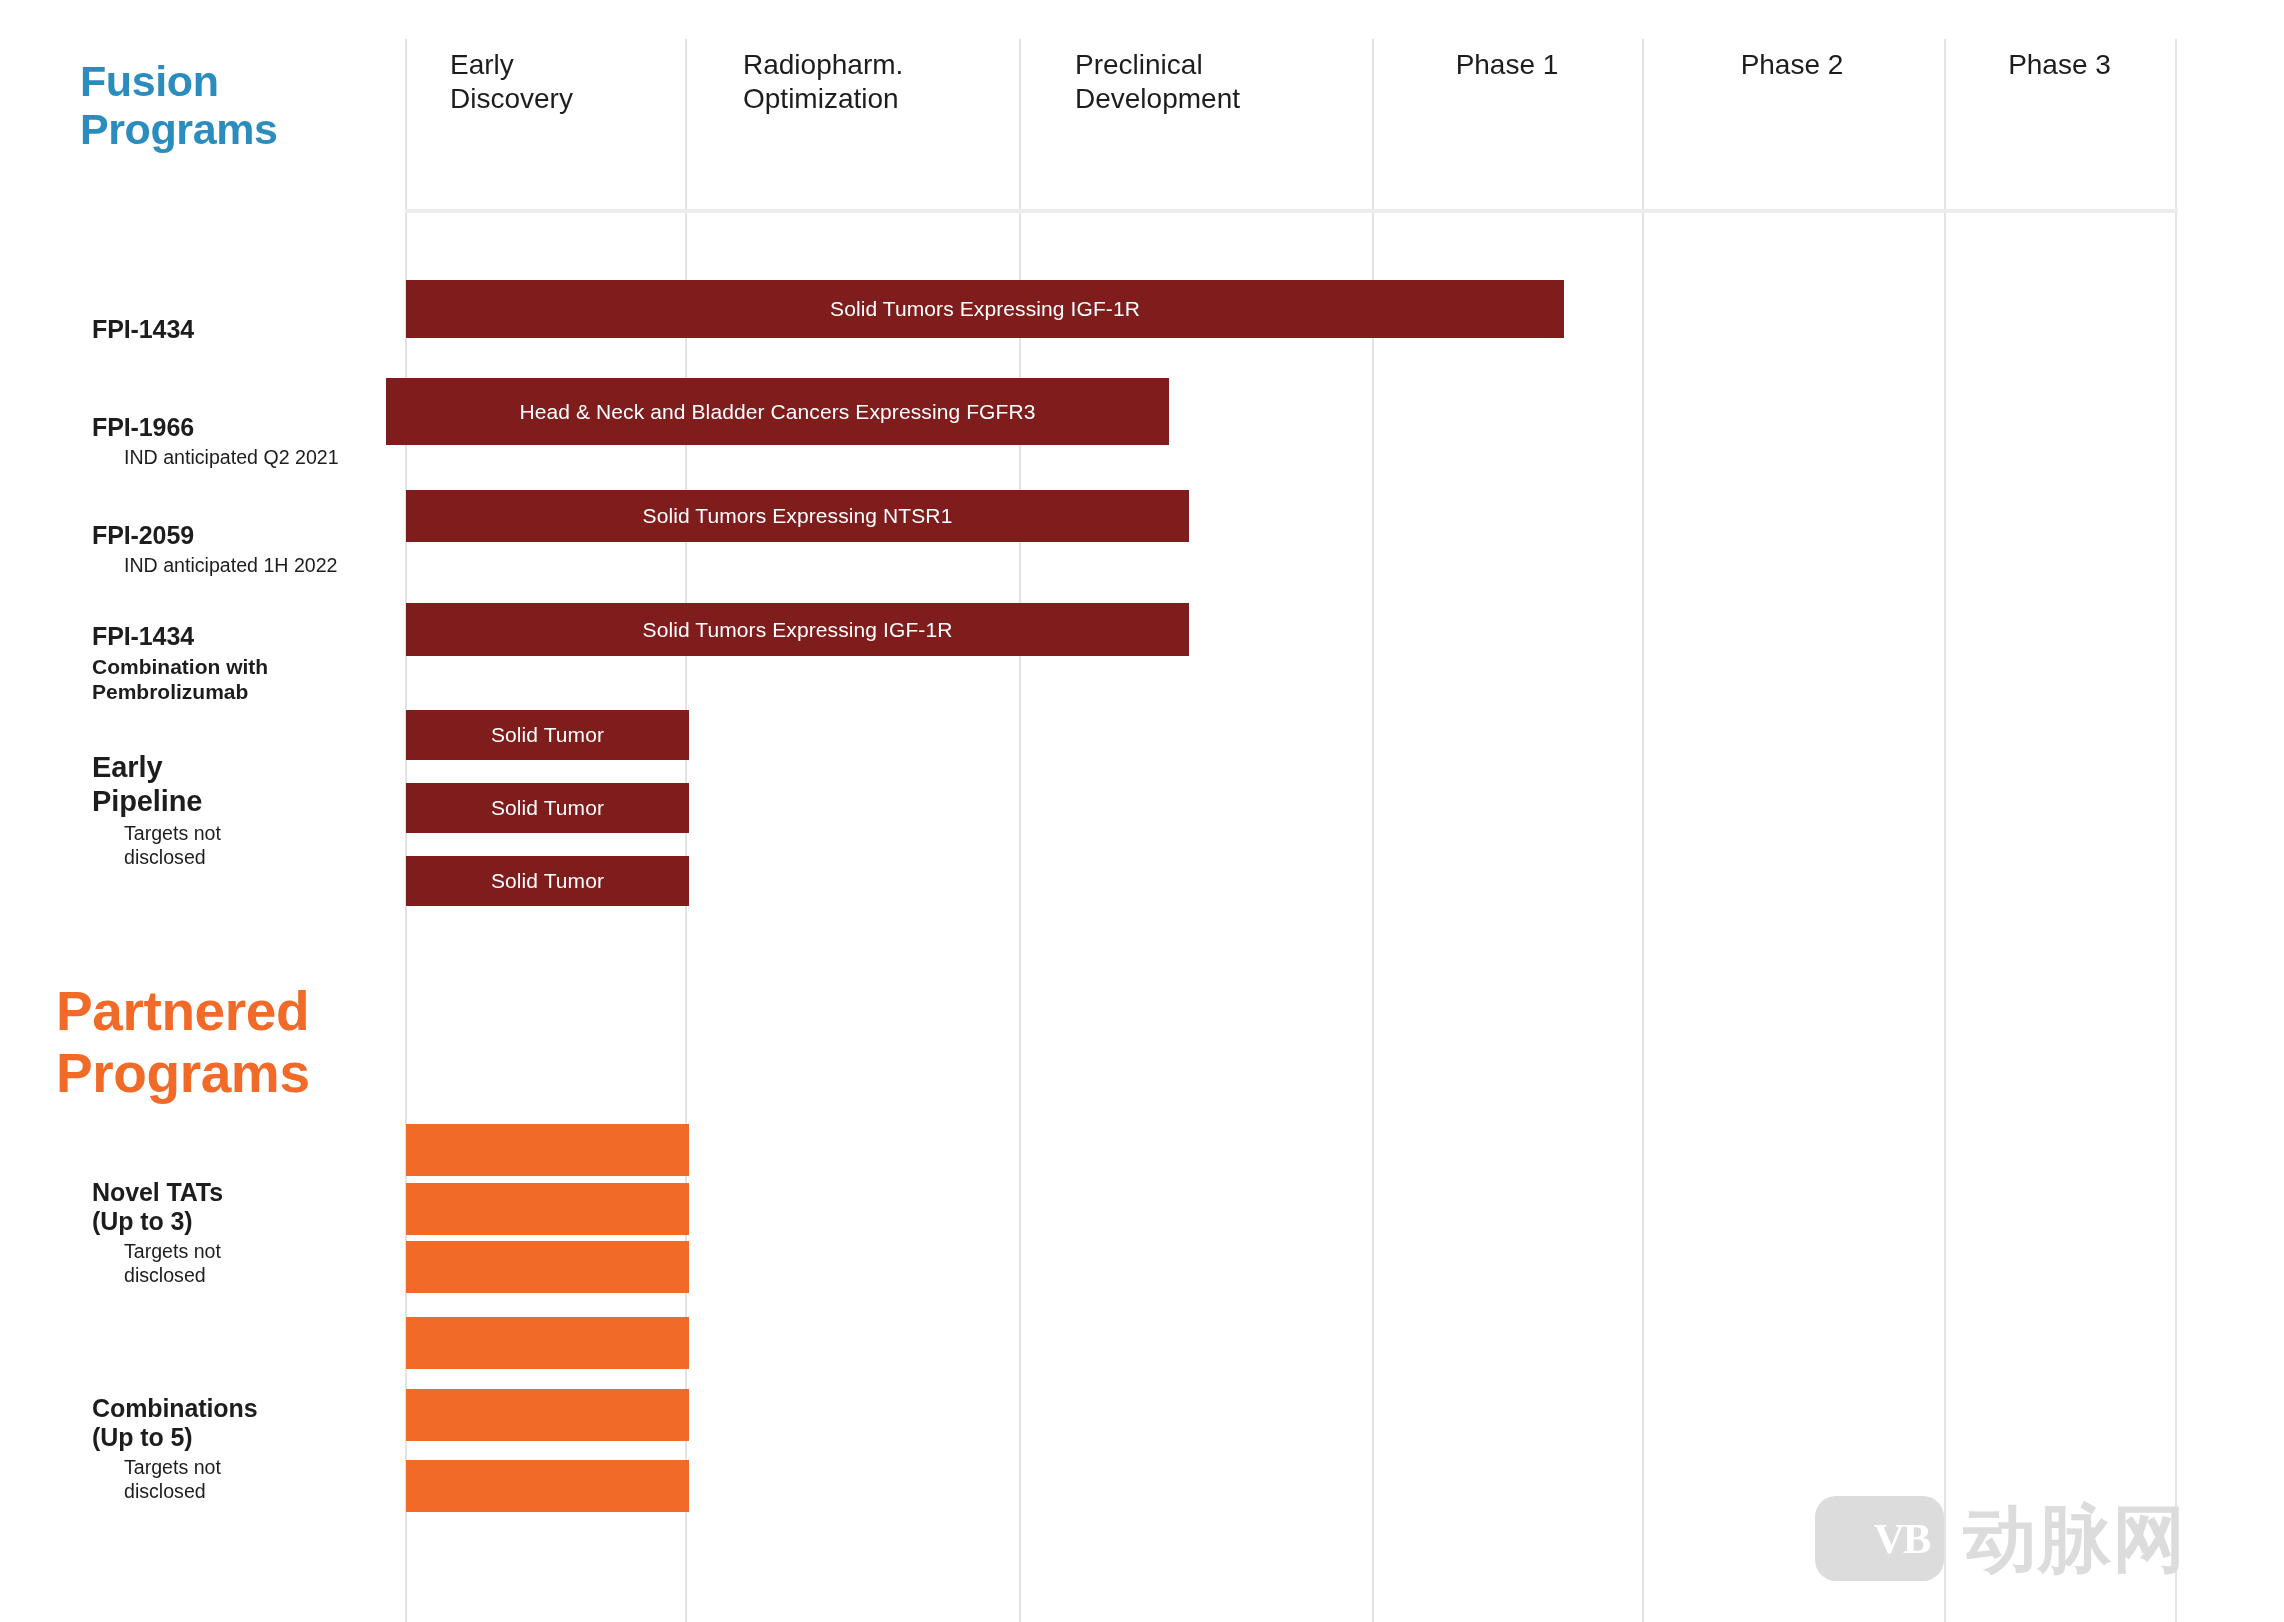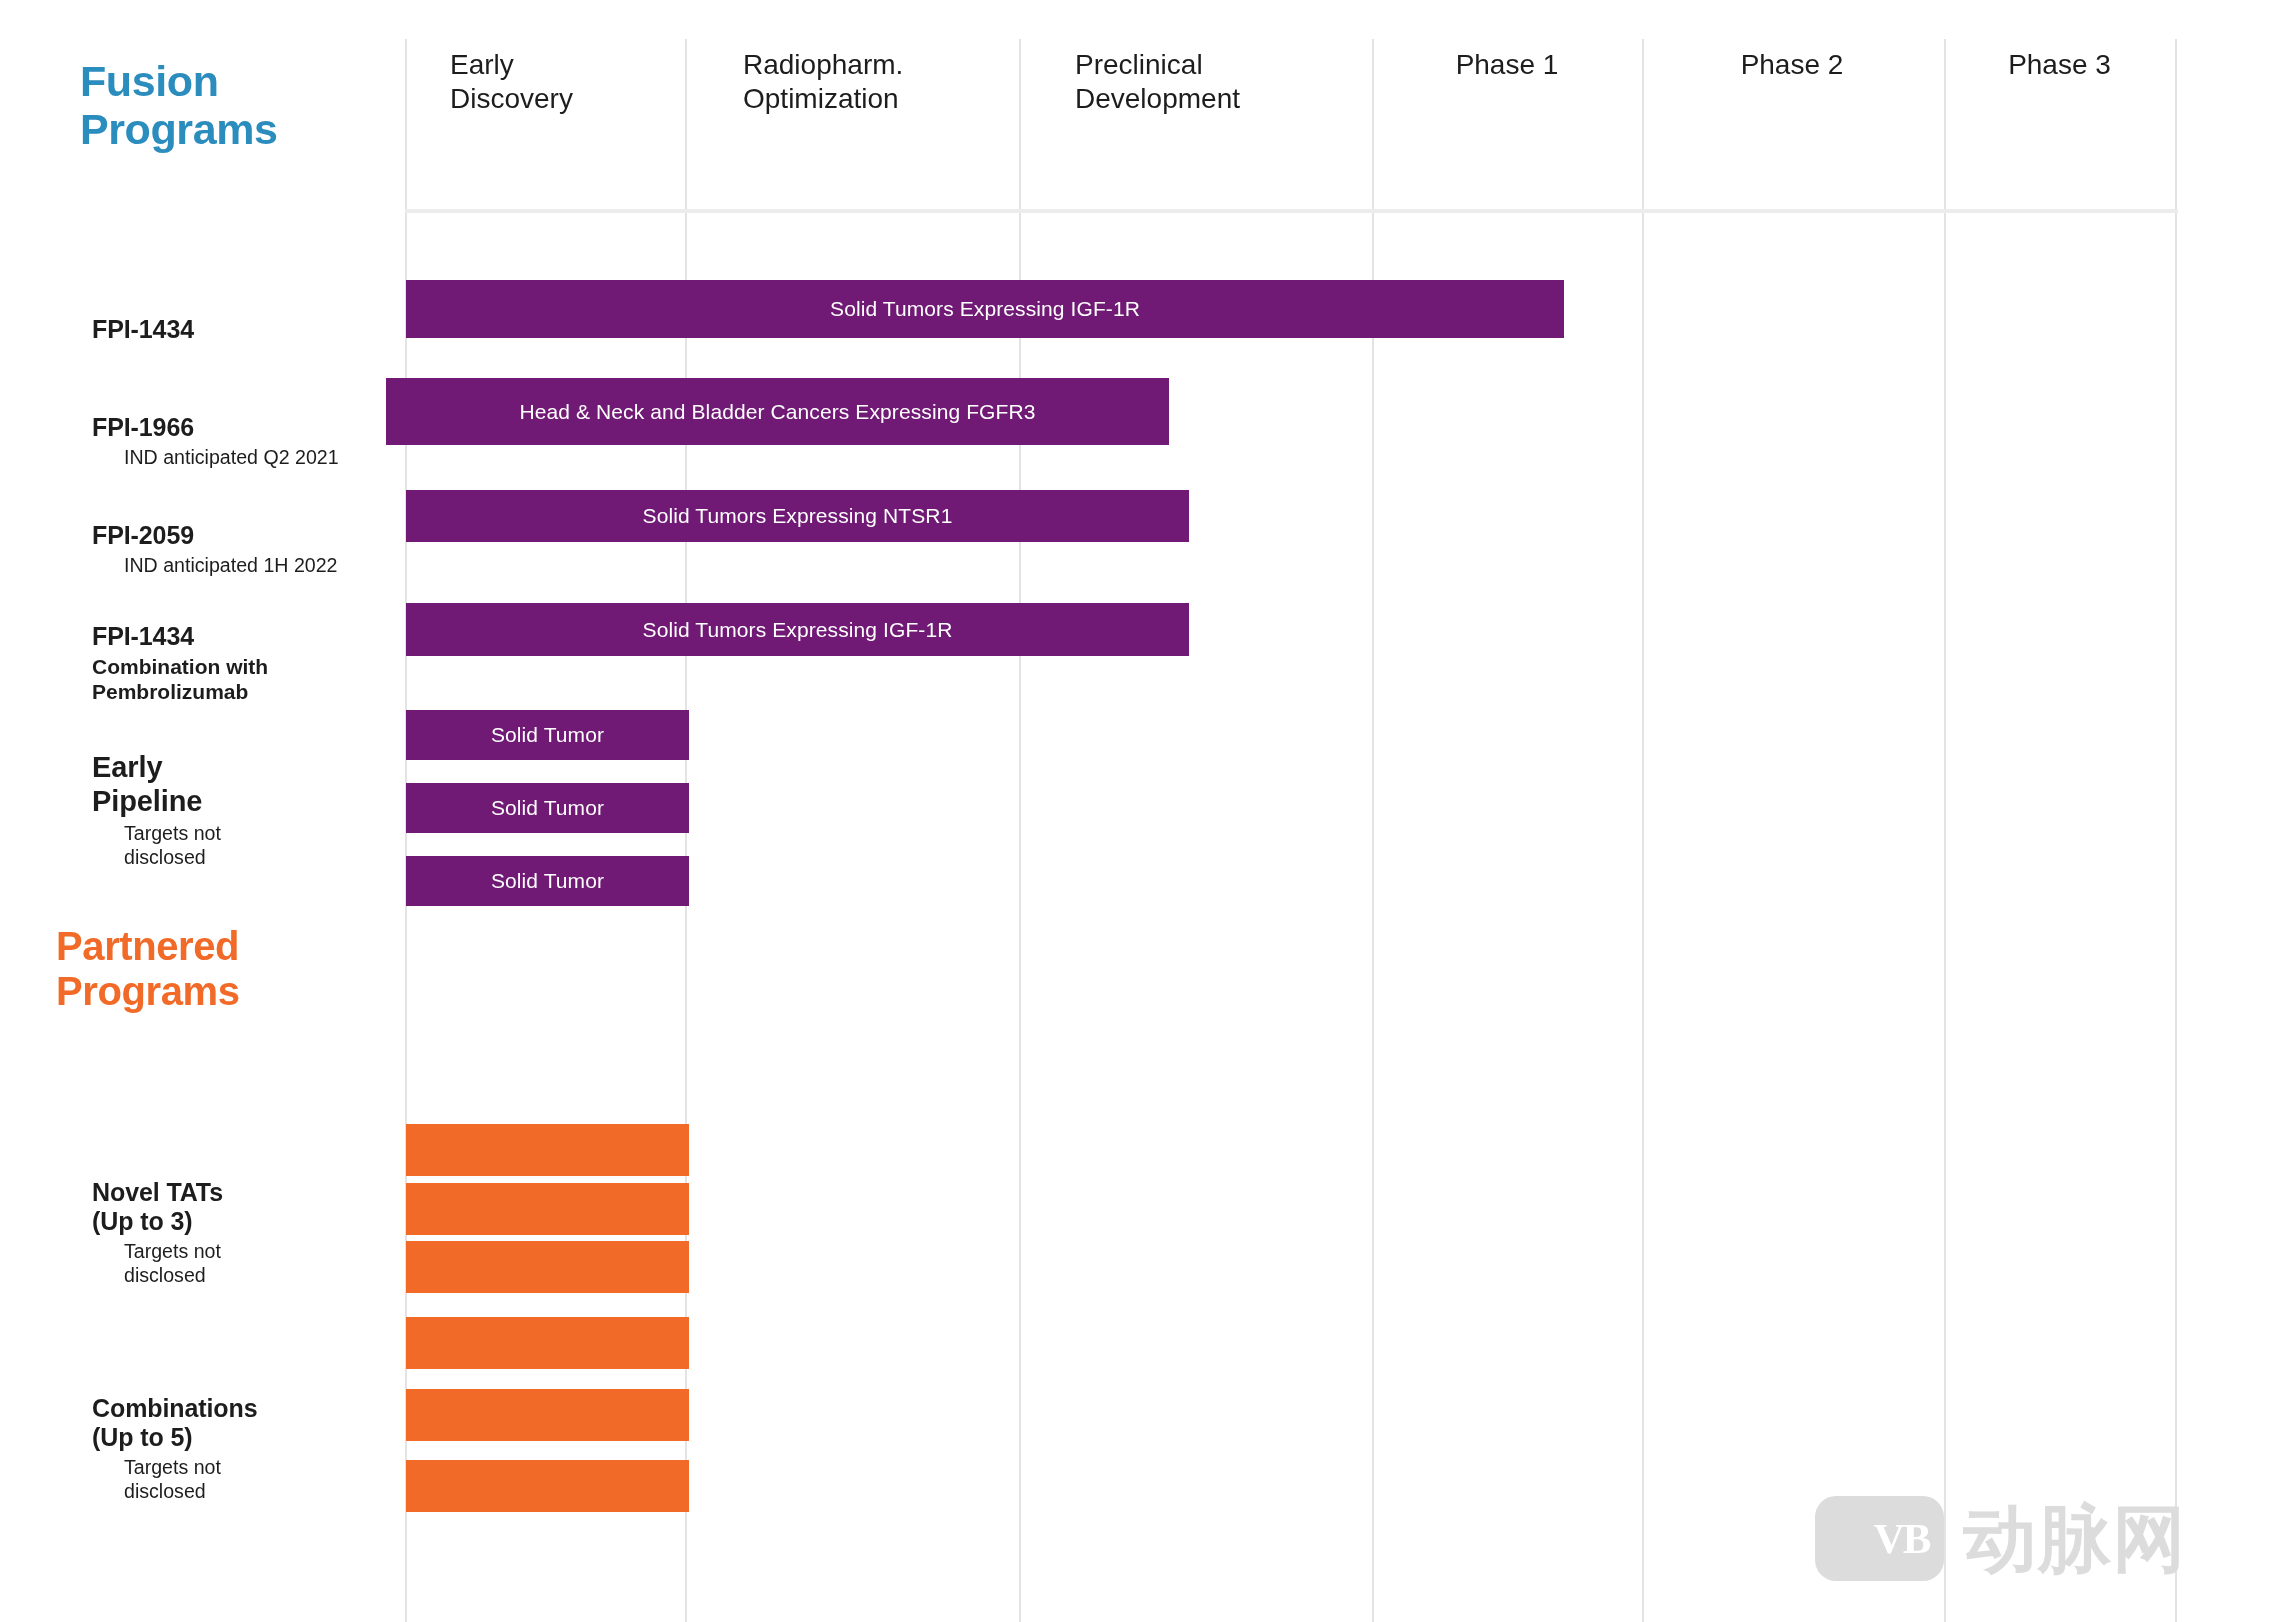--- a/index.html
+++ b/index.html
@@ -31,22 +31,22 @@
   }
   .section-title.fusion {
     left: 56px;
     top: 57px;
     font-size: 43px;
     color: #2b8cbe;
     margin-left: 24px;
   }
   .section-title.partnered {
     left: 56px;
-    top: 924px;
-    font-size: 40px;
+    top: 981px;
+    font-size: 55px;
     color: #f16a28;
   }
 
   .row-label {
     position: absolute;
     left: 92px;
     color: #1d1d1d;
   }
   .row-label .primary {
     font-size: 25px;
@@ -117,21 +117,21 @@
   .bar {
     position: absolute;
     display: flex;
     align-items: center;
     justify-content: center;
     color: #ffffff;
     font-size: 21px;
     font-weight: normal;
     letter-spacing: 0.1px;
   }
-  .bar.blue  { background: #701a75; }
+  .bar.blue  { background: #7f1d1d; }
   .bar.orange{ background: #f16a28; }
 
   
   #watermark {
     position: absolute;
     left: 1815px;
     top: 1496px;
     display: flex;
     align-items: center;
     gap: 19.6px;

